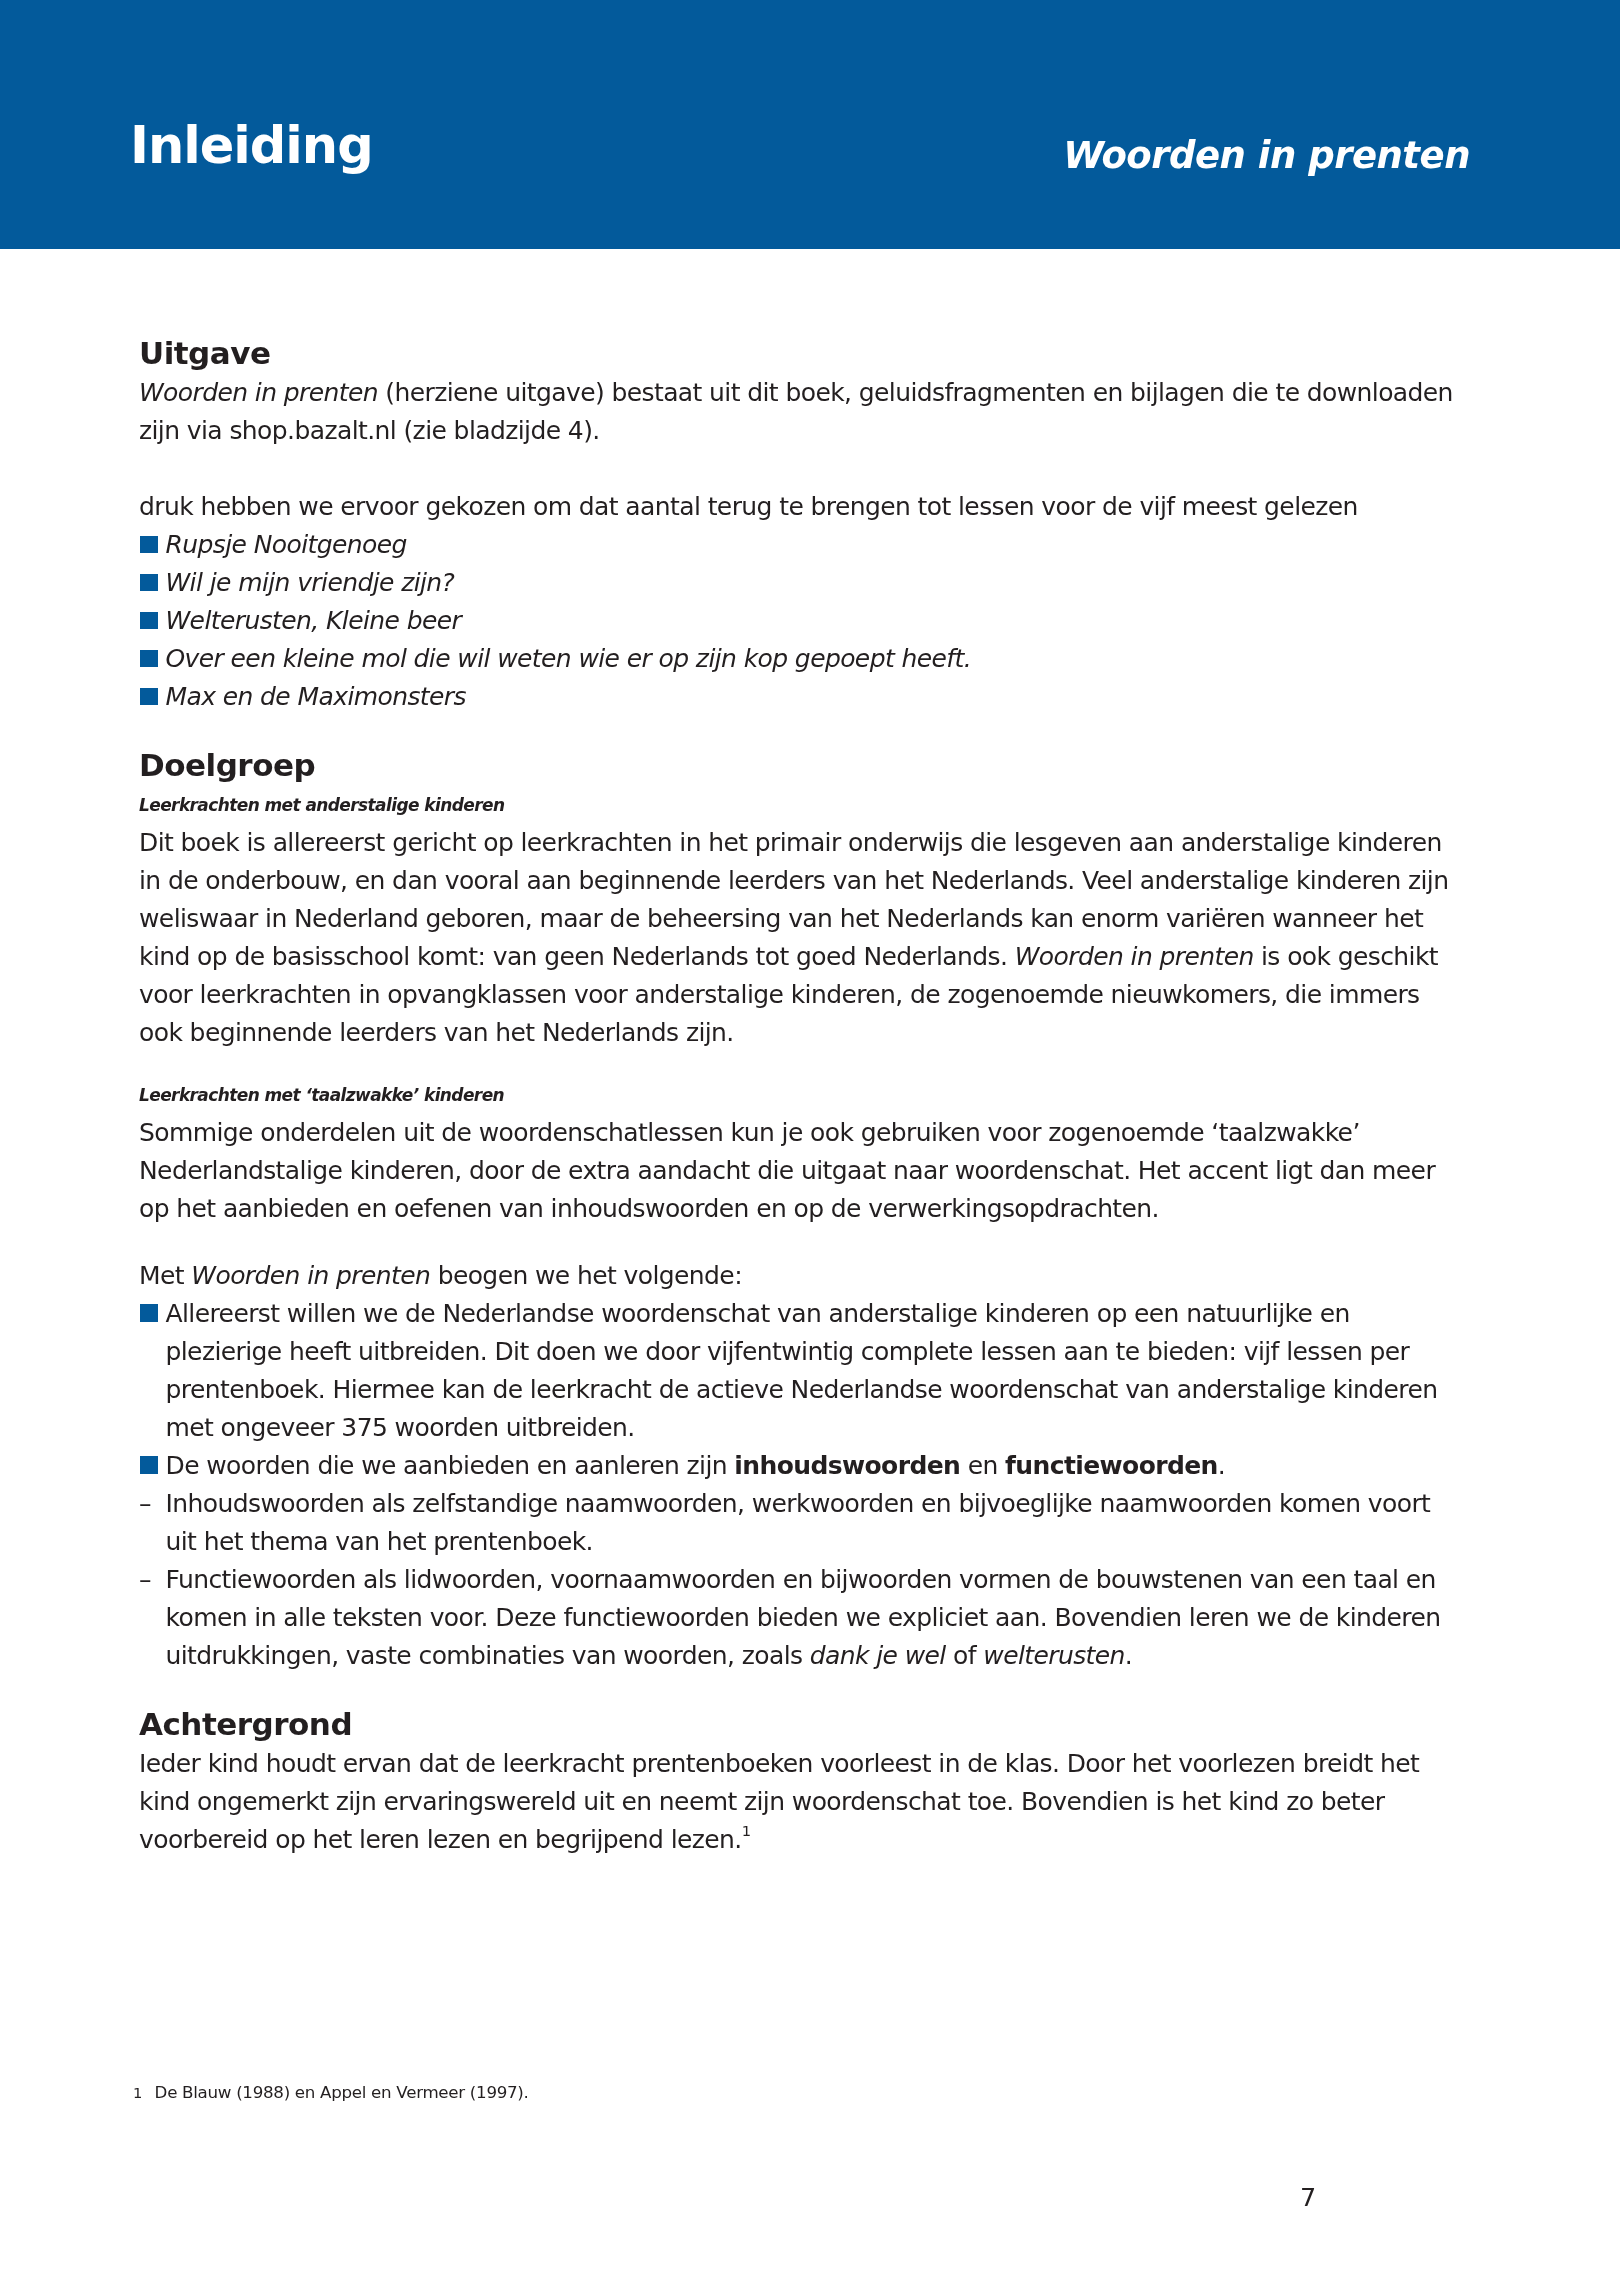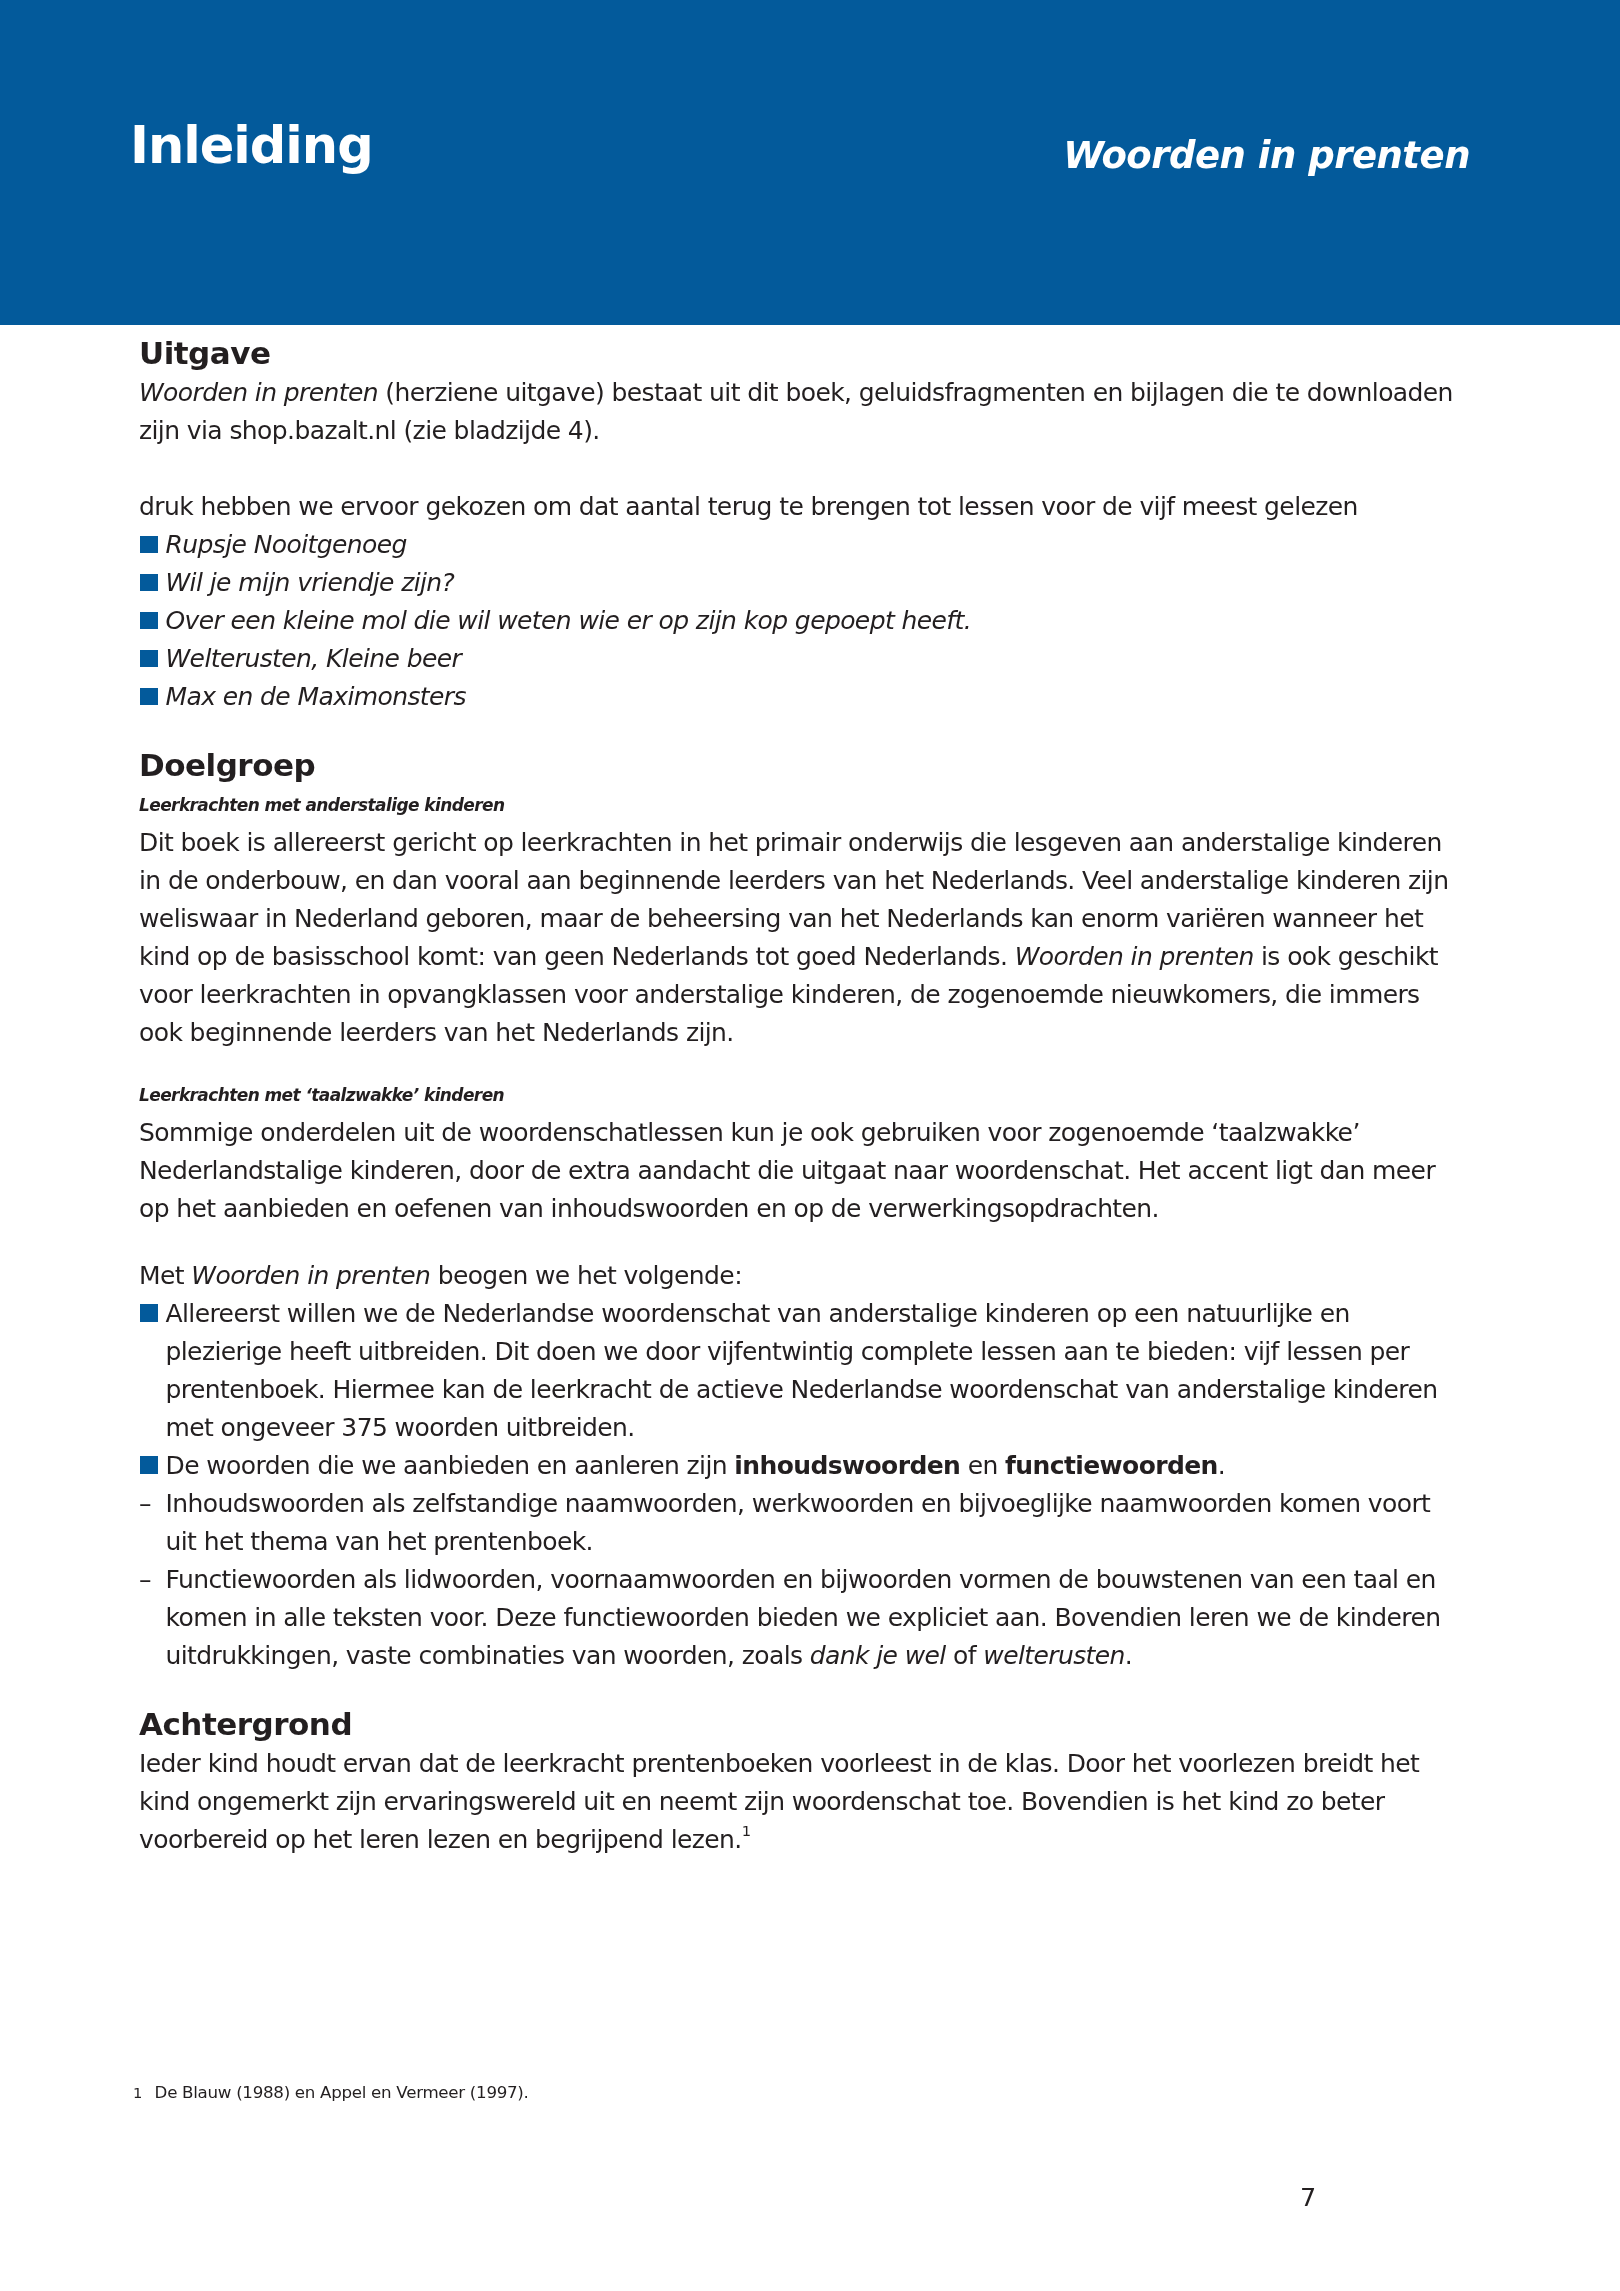--- a/index.html
+++ b/index.html
@@ -7,21 +7,21 @@
       width: 1620px;
       height: 2292px;
       position: relative;
       overflow: hidden;
       font-family: "DejaVu Sans", "Liberation Sans", sans-serif;
       color: #231f20;
     }
     .header-band {
       position: absolute;
       left: 0; top: 0;
-      width: 1620px; height: 325px;
+      width: 1620px; height: 249px;
       background: #035a9b;
     }
     .chapter-title {
       position: absolute;
       left: 130px; top: 120px;
       font-size: 51px;
       font-weight: bold;
       color: #ffffff;
       letter-spacing: -1px;
       line-height: 1;
@@ -113,22 +113,22 @@
       <em>Woorden in prenten</em><span> (herziene uitgave) bestaat uit dit boek, geluidsfragmenten en bijlagen die te downloaden</span><br>
       <span>zijn via shop.bazalt.nl (zie bladzijde 4).</span>
     </p>
     <p class="para">
       <br>
       <span>druk hebben we ervoor gekozen om dat aantal terug te brengen tot lessen voor de vijf meest gelezen</span><br>
     </p>
     <ul class="bullets">
       <li><span class="sq"></span><em>Rupsje Nooitgenoeg</em></li>
       <li><span class="sq"></span><em>Wil je mijn vriendje zijn?</em></li>
+      <li><span class="sq"></span><em>Welterusten, Kleine beer</em></li>
       <li><span class="sq"></span><em>Over een kleine mol die wil weten wie er op zijn kop gepoept heeft.</em></li>
-      <li><span class="sq"></span><em>Welterusten, Kleine beer</em></li>
       <li><span class="sq"></span><em>Max en de Maximonsters</em></li>
     </ul>
   </section>
 
   <div class="gap-lg"></div>
 
   <section>
     <h2 class="section-heading">Doelgroep</h2>
     <h3 class="sub-heading">Leerkrachten met anderstalige kinderen</h3>
     <p class="para">

